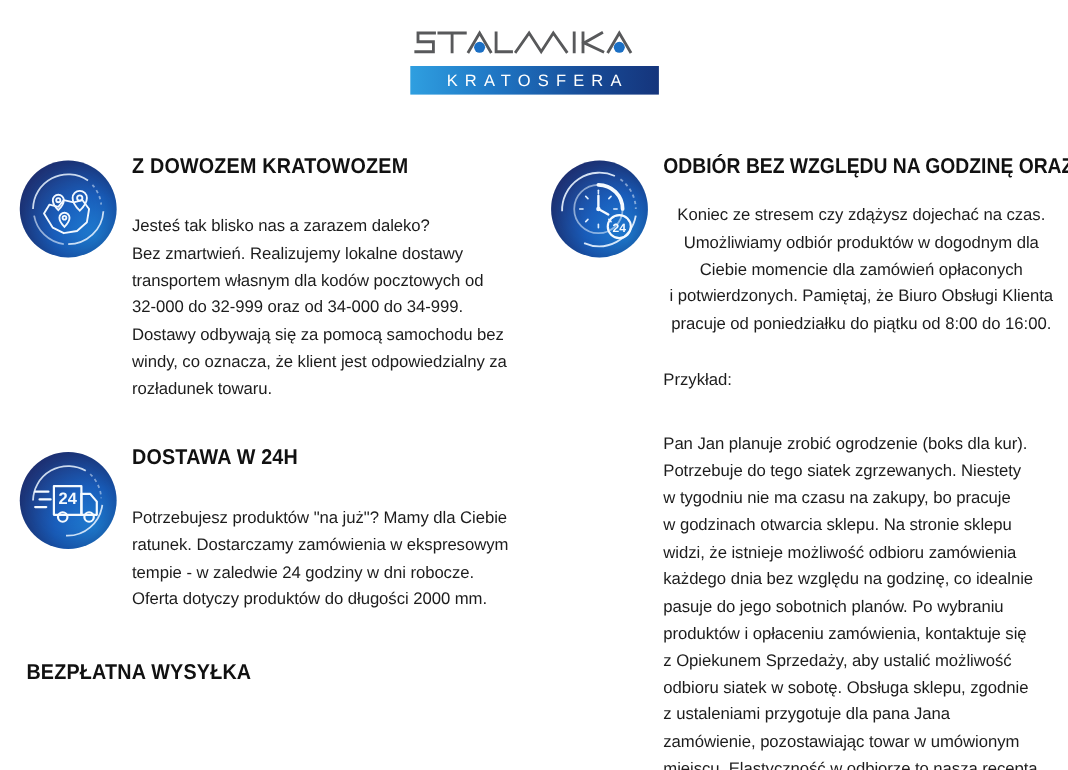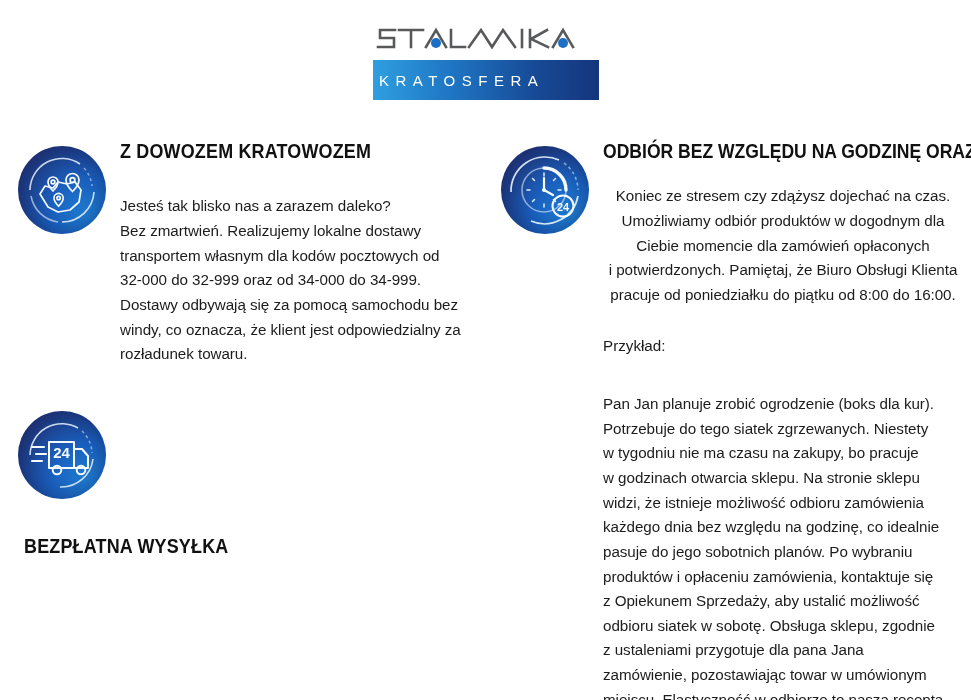--- a/index.html
+++ b/index.html
@@ -27,24 +27,25 @@
   }
   .logo-wordmark {
     position: relative;
     width: 226px;
     height: 34px;
   }
   .logo-wordmark svg { display: block; }
   .logo-bar {
     margin-top: 4px;
     width: 226px;
-    height: 40px;
+    height: 26px;
     background: linear-gradient(to right, #2f9fe0 0%, #1f76c4 34%, #174a96 72%, #15357c 100%);
     display: flex;
     align-items: center;
+    justify-content: center;
   }
   .logo-bar-text {
     color: #ffffff;
     font-family: "Liberation Sans", sans-serif;
     font-size: 15px;
     font-weight: 400;
     letter-spacing: 6.5px;
     text-indent: 6.5px;
     line-height: 1;
   }
@@ -236,20 +237,27 @@
             </g>
             <g fill="none" stroke="#f4faff" stroke-width="2" stroke-linejoin="round">
               <path d="M31 31 L56 31 L56 57 L31 57 Z"></path>
               <path d="M56 38 L64 38 L70 45 L70 57 L56 57 Z"></path>
             </g>
             <circle cx="39" cy="59" r="4.3" fill="none" stroke="#f4faff" stroke-width="2"></circle>
             <circle cx="63" cy="59" r="4.3" fill="none" stroke="#f4faff" stroke-width="2"></circle>
             <text x="43.5" y="47" text-anchor="middle" fill="#f4faff" font-family="Liberation Sans, sans-serif" font-size="15" font-weight="700">24</text>
           </svg>
         </div>
+      </div>
+      <div class="feature-body">
+        <h2 class="feature-title">DOSTAWA W 24H</h2>
+        <p class="feature-text" style="white-space: pre-line;">Potrzebujesz produktów "na już"? Mamy dla Ciebie
+ratunek. Dostarczamy zamówienia w ekspresowym
+tempie - w zaledwie 24 godziny w dni robocze.
+Oferta dotyczy produktów do długości 2000 mm.</p>
       </div>
     </div>
 
     <div class="feature" style="margin-top:34px;">
       <div class="feature-body">
         <h2 class="feature-title">BEZPŁATNA WYSYŁKA</h2>
       </div>
     </div>
 
   </div>

